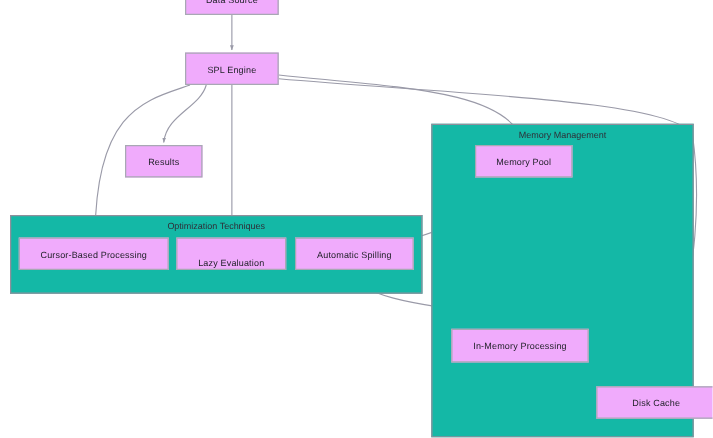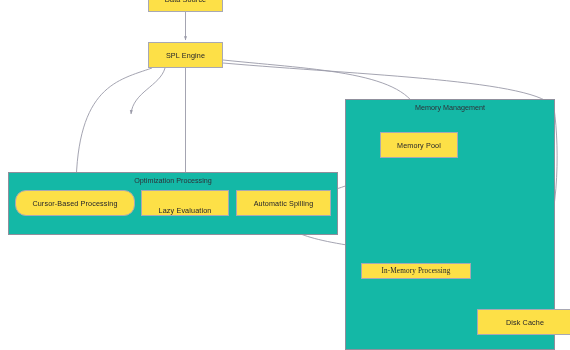--- a/index.html
+++ b/index.html
@@ -48,21 +48,21 @@
     right: 0;
     text-align: center;
     font-size: 7.2px;
     color: #2f2f38;
     white-space: nowrap;
   }
   .node-box {
     position: absolute;
     box-sizing: border-box;
     border: 1px solid #a8a8b4;
-    background: #fde047;
+    background: #f0abfc;
     display: flex;
     align-items: center;
     justify-content: center;
   }
   .node-label {
     font-size: 7.2px;
     color: #22222a;
     white-space: nowrap;
     letter-spacing: 0.02em;
   }
@@ -100,53 +100,56 @@
     <path class="edge-path" marker-end="url(#arr)" d="M 282 216 C 282 236, 330 244, 400 252 C 450 258, 470 258, 490 261"></path>
 
     <path class="edge-path" marker-end="url(#arr)" d="M 419 289 C 419 304, 432 314, 441 319"></path>
 
     <path class="edge-path" marker-end="url(#arr)" d="M 432 321 C 420 312, 413 302, 413 291"></path>
 
     <path class="edge-path" marker-end="url(#arr)" d="M 513 289 C 513 304, 498 314, 489 319"></path>
   </svg>
 
   <div class="cluster-box" style="left:8px; top:172px; width:330px; height:63px;">
-    <div class="cluster-label" style="top:3px;">Optimization Processing</div>
+    <div class="cluster-label" style="top:3px;">Optimization Techniques</div>
   </div>
 
   <div class="cluster-box" style="left:345px; top:99px; width:210px; height:251px;">
     <div class="cluster-label" style="top:3px;">Memory Management</div>
   </div>
 
   <div class="node-box" style="left:148px; top:-14px; width:75px; height:26px;">
     <span class="node-label">Data Source</span>
   </div>
 
   <div class="node-box" style="left:148px; top:42px; width:75px; height:26px;">
     <span class="node-label">SPL Engine</span>
   </div>
 
+  <div class="node-box" style="left:100px; top:116px; width:62px; height:26px;">
+    <span class="node-label">Results</span>
+  </div>
 
-  <div class="node-box" style="left:15px; top:190px; width:120px; height:26px;border-radius:11px;">
+  <div class="node-box" style="left:15px; top:190px; width:120px; height:26px;">
     <span class="node-label">Cursor-Based Processing</span>
   </div>
 
   <div class="node-box" style="left:141px; top:190px; width:88px; height:26px;align-items:flex-end;">
     <span class="node-label">Lazy Evaluation</span>
   </div>
 
   <div class="node-box" style="left:236px; top:190px; width:95px; height:26px;justify-content:center;">
     <span class="node-label">Automatic Spilling</span>
   </div>
 
-  <div class="node-box" style="left:380px; top:116px; width:78px; height:26px;margin-top:16px;">
+  <div class="node-box" style="left:380px; top:116px; width:78px; height:26px;">
     <span class="node-label">Memory Pool</span>
   </div>
 
-  <div class="node-box" style="left:361px; top:263px; width:110px; height:16px;font-family:Liberation Serif, serif;">
+  <div class="node-box" style="left:361px; top:263px; width:110px; height:27px;">
     <span class="node-label">In-Memory Processing</span>
   </div>
 
   <div class="node-box" style="left:477px; top:263px; width:96px; height:26px;margin-top:46px;">
     <span class="node-label">Disk Cache</span>
   </div>
 
 
 </div>
 

